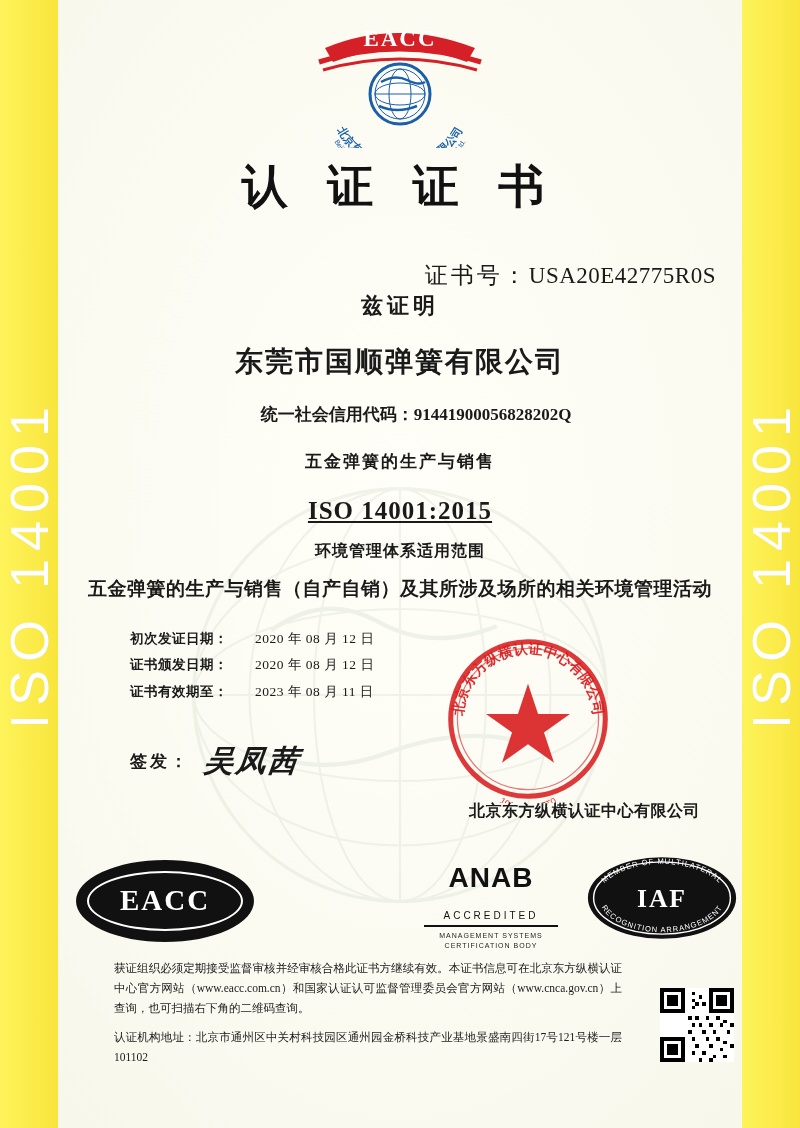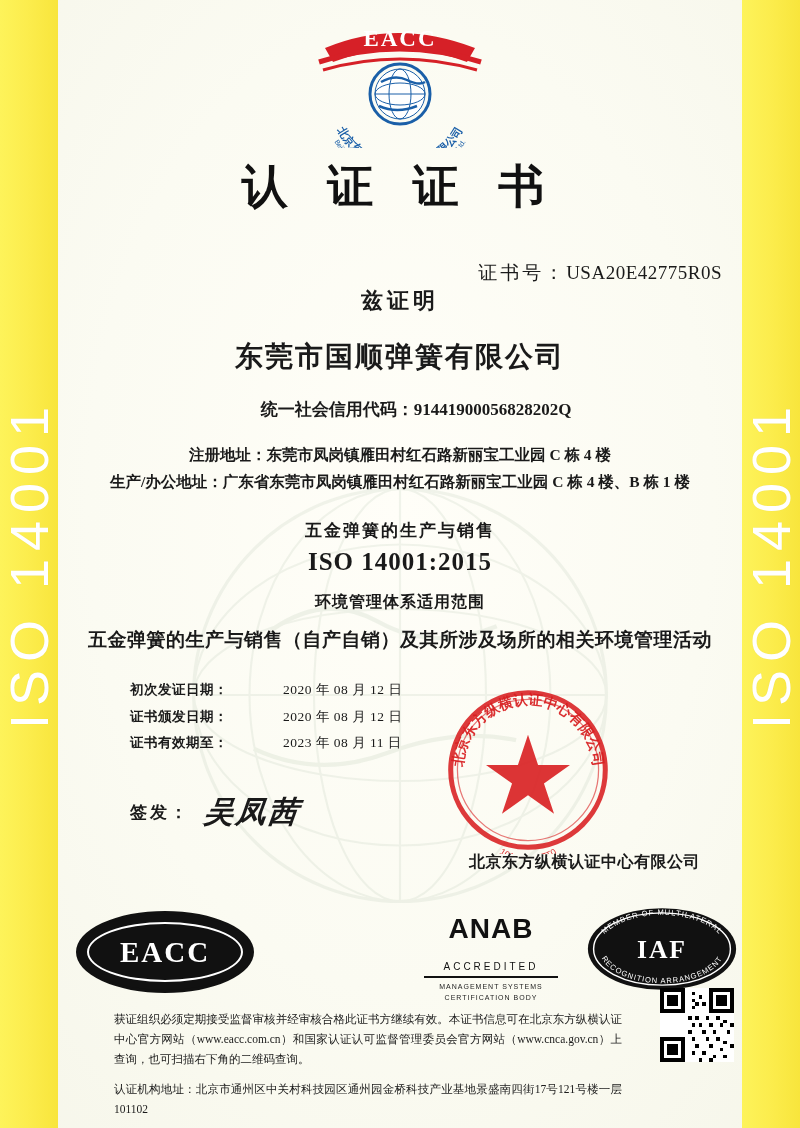--- a/index.html
+++ b/index.html
@@ -56,22 +56,22 @@
     font-family:"Liberation Serif", serif;
     font-size:46px;
     font-weight:bold;
     letter-spacing:14px;
     margin-top:6px;
     color:#111;
   }
   .cert-no{
     text-align:right;
     margin-top:42px;
-    margin-right:20px;
-    font-size:19px;
+    margin-right:26px;
+    font-size:23px;
     letter-spacing:0.5px;
   }
   .cert-no .lbl{letter-spacing:3px;}
   .hereby{
     text-align:center;
     font-size:22px;
     font-weight:bold;
     letter-spacing:4px;
   }
   .company{
@@ -97,24 +97,25 @@
   }
   .std-head{
     text-align:center;
     margin-top:24px;
     font-size:17px;
     font-weight:bold;
     letter-spacing:2px;
   }
   .std-code{
     text-align:center;
-    margin-top:6px;
+    margin-top:24px;
     font-size:25px;
     font-weight:bold;
     letter-spacing:1px;
+    text-decoration:underline;
   }
   .scope-head{
     text-align:center;
     margin-top:16px;
     font-size:16px;
     font-weight:bold;
     letter-spacing:1px;
   }
   .scope-text{
     text-align:center;
@@ -124,21 +125,21 @@
     letter-spacing:0.5px;
   }
 
   
   .dates{
     margin-top:24px;
     margin-left:72px;
     font-size:13.5px;
     line-height:1.95;
   }
-  .dates .row{display:flex;gap:28px;}
+  .dates .row{display:flex;}
   .dates .k{width:125px;font-weight:bold;letter-spacing:0.5px;}
   .dates .v{letter-spacing:0.5px;}
 
   
   .sign-row{
     position:relative;
     margin-top:36px;
     margin-left:72px;
     display:flex;align-items:center;
   }
@@ -278,28 +279,20 @@
     </div>
 
     <div class="hereby">兹证明</div>
 
     <div class="company">东莞市国顺弹簧有限公司</div>
 
     <div class="credit">
       <span>统一社会信用代码：</span><span>91441900056828202Q</span>
     </div>
 
-    <div class="addr">
-      <div>
-        <span>注册地址：</span><span>东莞市凤岗镇雁田村红石路新丽宝工业园 C 栋 4 楼</span>
-      </div>
-      <div>
-        <span>生产/办公地址：</span><span>广东省东莞市凤岗镇雁田村红石路新丽宝工业园 C 栋 4 楼、B 栋 1 楼</span>
-      </div>
-    </div>
 
     <div class="std-head">五金弹簧的生产与销售</div>
     <div class="std-code">ISO 14001:2015</div>
     <div class="scope-head">环境管理体系适用范围</div>
     <div class="scope-text">五金弹簧的生产与销售（自产自销）及其所涉及场所的相关环境管理活动</div>
 
     <div class="dates">
       <div class="row">
         <span class="k">初次发证日期：</span>
         <span class="v">2020 年 08 月 12 日</span>

